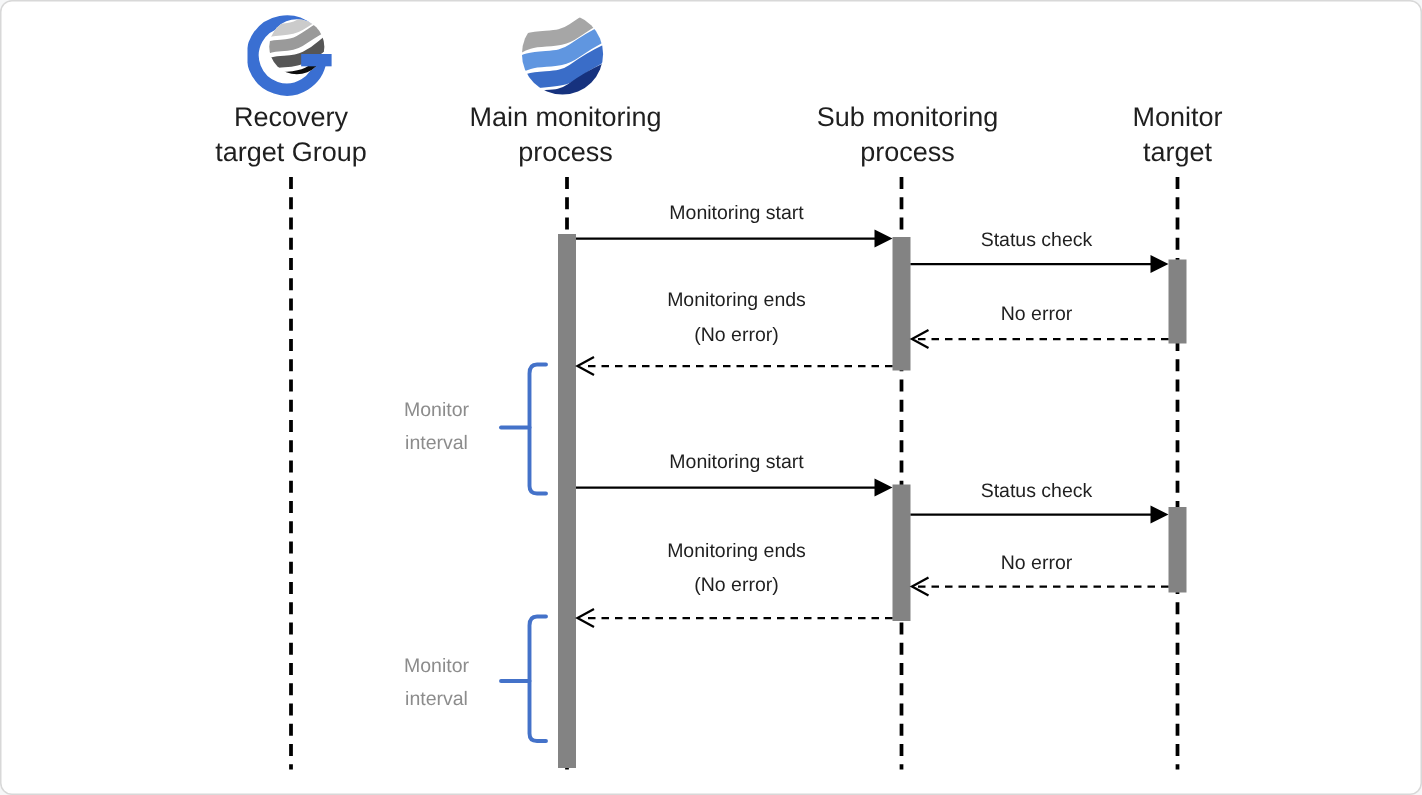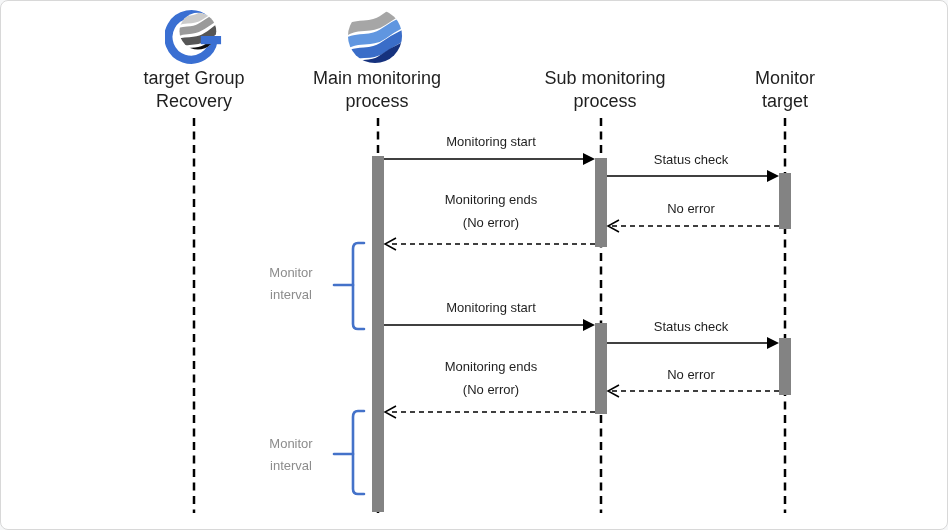--- a/index.html
+++ b/index.html
@@ -121,22 +121,22 @@
       </defs>
     <g clip-path="url(#waveClip)" fill="none">
       <path d="M-6,28 C10,14 24,24 38,14 S58,2 66,-2" stroke="#a6a6a6" stroke-width="11"></path>
       <path d="M-6,42 C10,28 24,38 38,28 S58,16 66,12" stroke="#6096e0" stroke-width="11"></path>
       <path d="M-6,56 C10,42 24,52 38,42 S58,30 66,26" stroke="#3a6dc8" stroke-width="11"></path>
       <path d="M-6,71 C10,57 24,67 38,57 S58,45 66,41" stroke="#16327e" stroke-width="15"></path>
     </g>
   </svg>
 
   <div class="label actor-label" style="left:193px;top:66px;">
+    <div>Recovery</div>
     <div>target Group</div>
-    <div>Recovery</div>
   </div>
   <div class="label actor-label" style="left:376px;top:66px;">
     <div>Main monitoring</div>
     <div>process</div>
   </div>
   <div class="label actor-label" style="left:604px;top:66px;">
     <div>Sub monitoring</div>
     <div>process</div>
   </div>
   <div class="label actor-label" style="left:784px;top:66px;">

